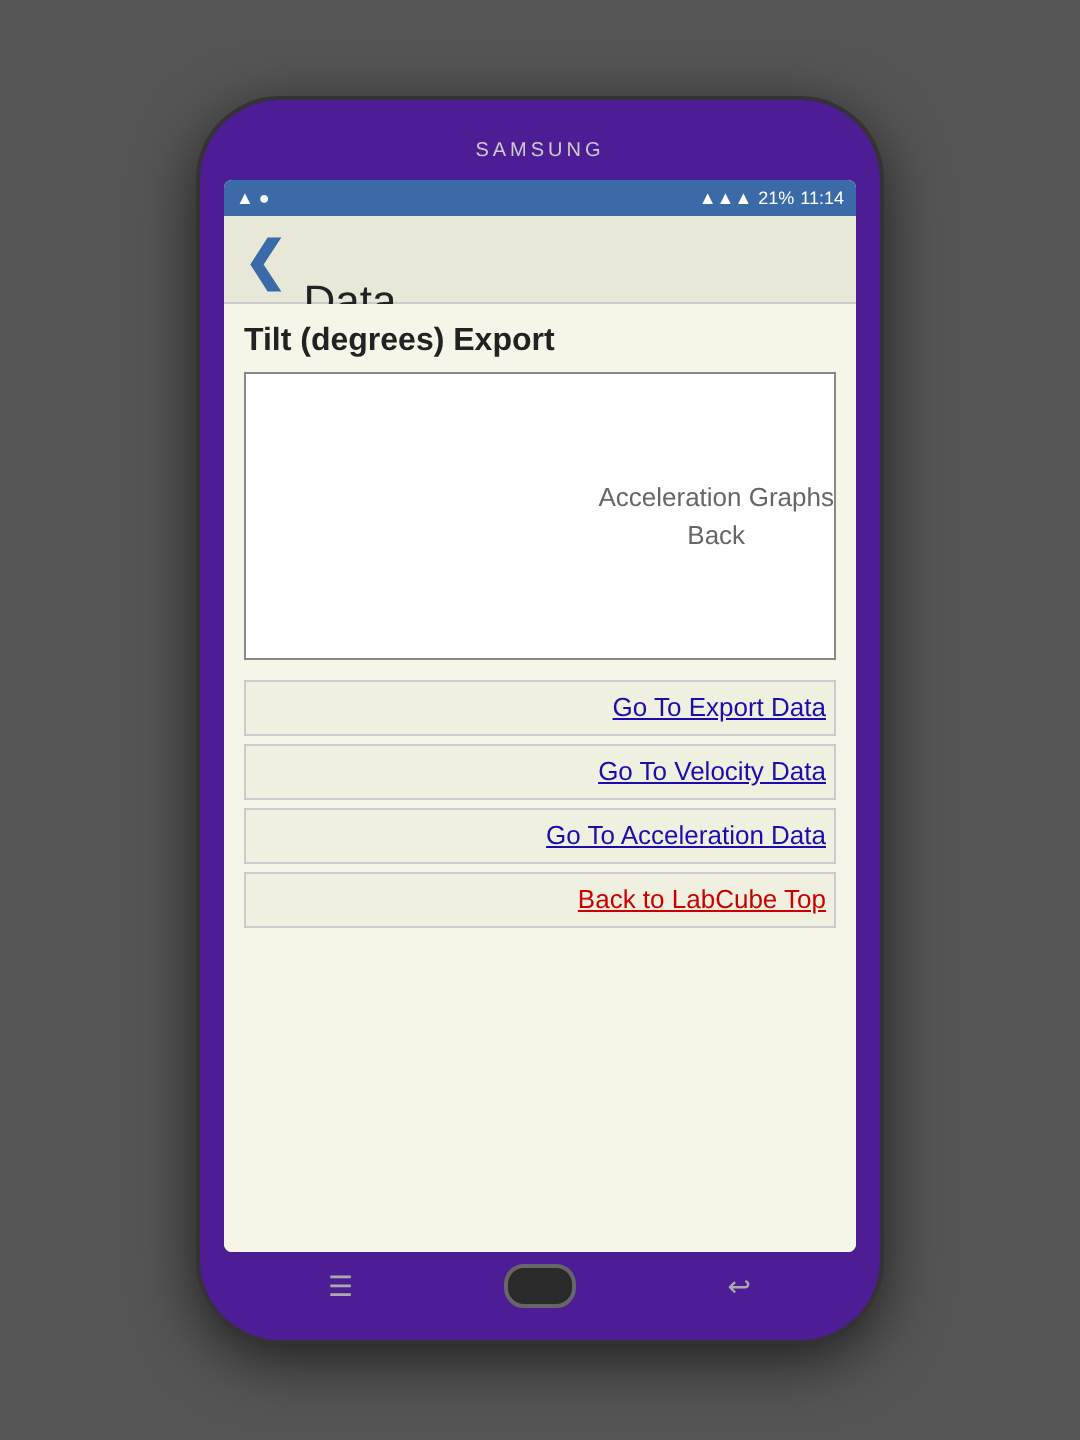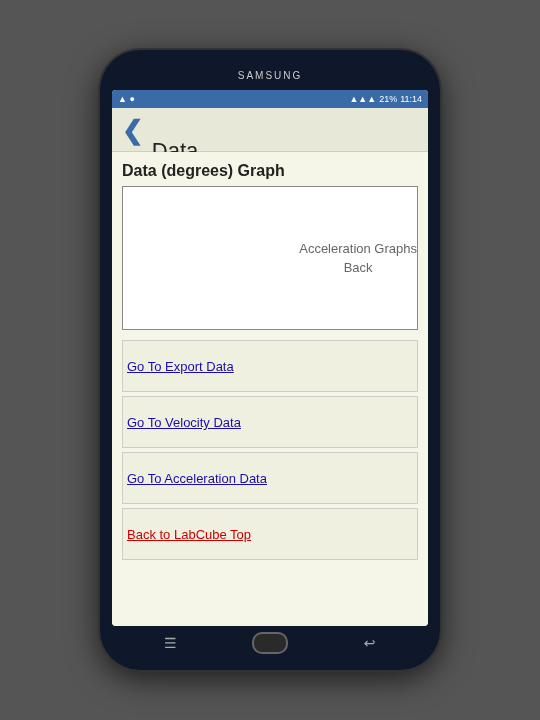--- a/index.html
+++ b/index.html
@@ -9,21 +9,21 @@
       display: flex;
       justify-content: center;
       align-items: center;
       min-height: 100vh;
       font-family: Arial, sans-serif;
     }
 
     .phone-outer {
       width: 340px;
       height: 620px;
-      background: #0f172a;
+      background: #4c1d95;
       border-radius: 40px;
       padding: 14px 12px;
       box-shadow: 0 0 0 2px #333, 0 8px 32px rgba(0,0,0,0.7);
       display: flex;
       flex-direction: column;
       align-items: center;
       position: relative;
     }
 
     .phone-top-bar {
@@ -135,22 +135,22 @@
 
     .nav-buttons {
       display: flex;
       flex-direction: column;
       gap: 4px;
     }
 
     .nav-btn {
       background: #f0f0e0;
       border: 1px solid #ccc;
-      padding: 16px 4px;
-      text-align: left;
+      padding: 4px 4px;
+      text-align: right;
       cursor: pointer;
       width: 100%;
     }
 
     .nav-btn a {
       color: #1a0dab;
       text-decoration: underline;
       font-size: 13px;
     }
 
@@ -204,21 +204,21 @@
         <span>11:14</span>
       </div>
     </div>
 
     <div class="header-bar">
       <span class="back-arrow">❮</span>
       <span class="header-title">Data</span>
     </div>
 
     <div class="content-area">
-      <div class="graph-title">Data (degrees) Graph</div>
+      <div class="graph-title">Tilt (degrees) Export</div>
 
       <div class="graph-container">
         <div class="graph-placeholder">
           <span>Acceleration Graphs</span><br>
           <span>Back</span>
         </div>
       </div>
 
       <div class="nav-buttons">
         <div class="nav-btn">

